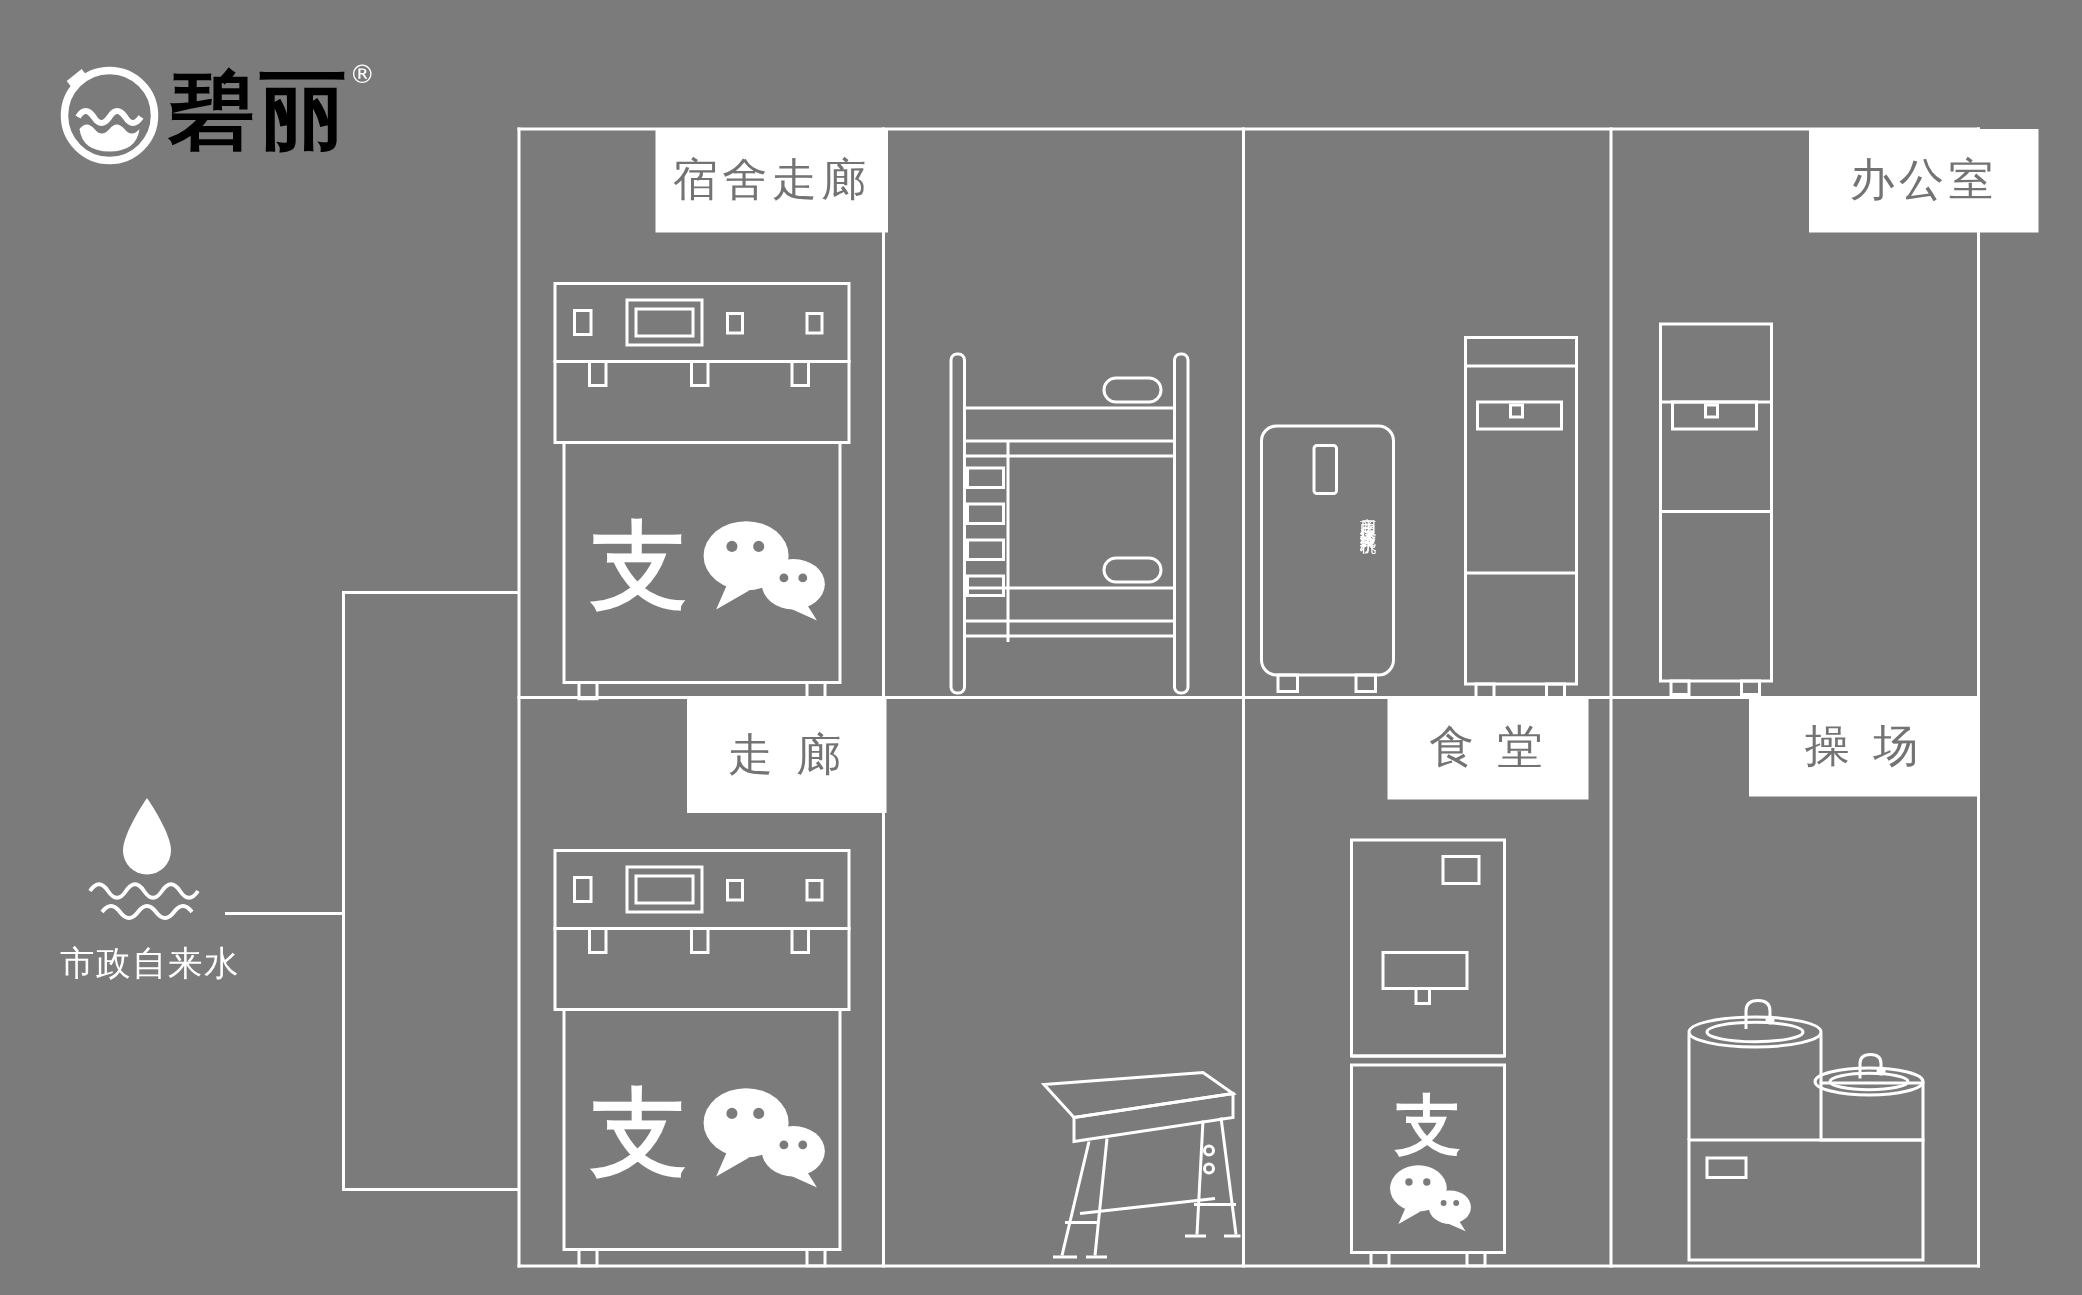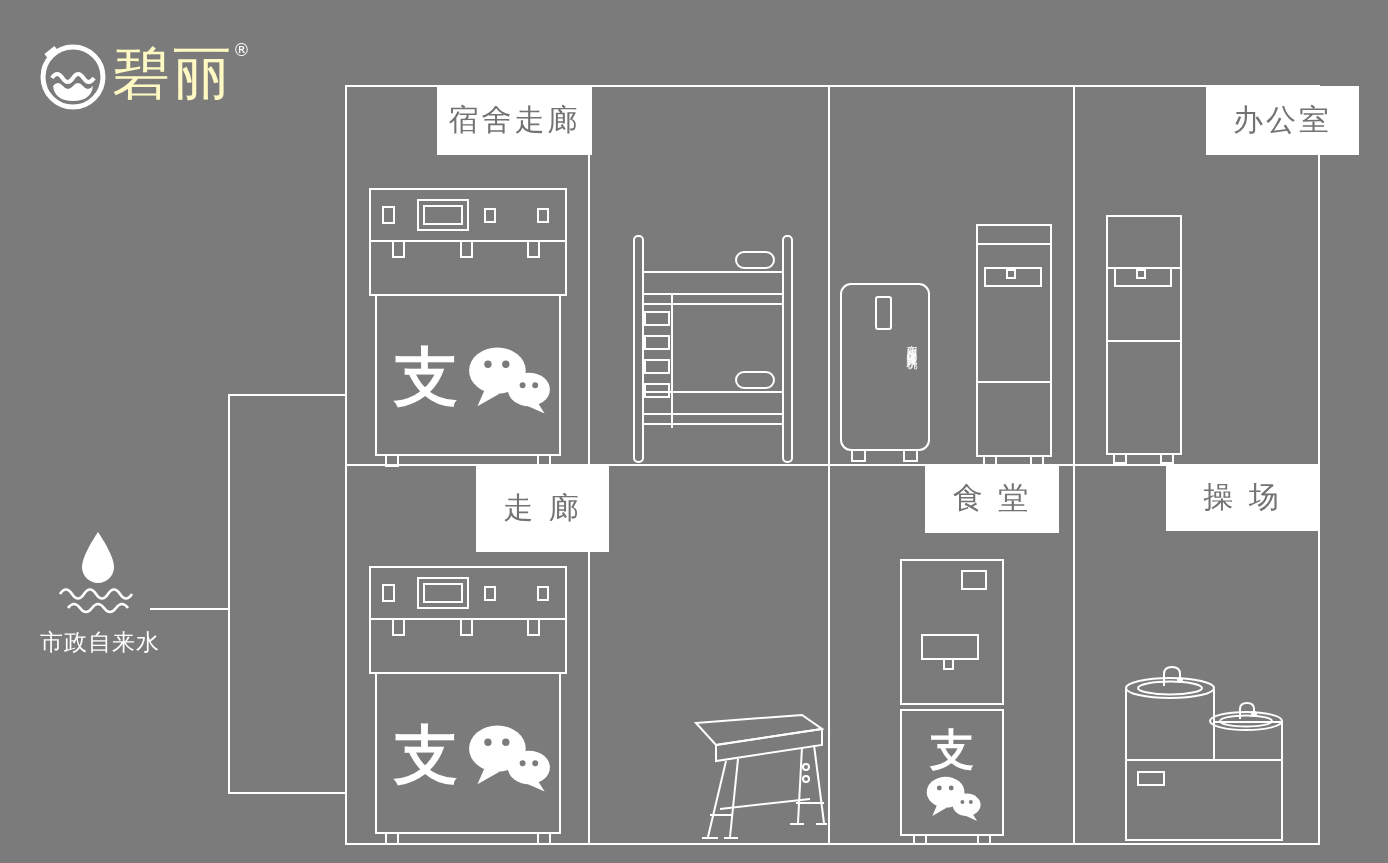--- a/index.html
+++ b/index.html
@@ -3,21 +3,21 @@
 <meta charset="utf-8">
 <style>
   html,body{margin:0;padding:0;background:#7b7b7b;}
   #canvas{position:relative;width:1388px;height:863px;background:#7b7b7b;overflow:hidden;
           font-family:"DejaVu Sans","Liberation Sans",sans-serif;}
   .line{position:absolute;background:#ffffff;z-index:1;}
   .roomlabel{position:absolute;background:#ffffff;color:#737373;display:flex;align-items:center;
              justify-content:center;font-size:30px;letter-spacing:3px;z-index:3;}
   .equip{position:absolute;z-index:2;}
   #logo-icon{position:absolute;left:36px;top:40px;}
-  #brand{position:absolute;left:112px;top:36px;color:#fef9c3;font-size:58px;font-weight:normal;
+  #brand{position:absolute;left:112px;top:36px;color:#000000;font-size:58px;font-weight:bold;
          letter-spacing:3px;line-height:74px;}
   #reg{position:absolute;left:233px;top:40px;color:#ffffff;font-size:17px;}
   #src-icon{position:absolute;left:55px;top:528px;}
   #srclabel{position:absolute;left:40px;top:627px;color:#ffffff;font-size:23px;letter-spacing:1px;}
   #rolabel{position:absolute;left:903px;top:336px;height:115px;color:#ffffff;font-size:11px;
            letter-spacing:2px;writing-mode:vertical-rl;text-orientation:upright;z-index:2;}
 </style>
 </head>
 <body>
 
@@ -63,21 +63,21 @@
   <div class="line" style="left:345px;top:464px;width:975px;height:2px"></div>
   <div class="line" style="left:345px;top:843px;width:975px;height:2px"></div>
   <div class="line" style="left:345px;top:85px;width:2px;height:760px"></div>
   <div class="line" style="left:588px;top:85px;width:2px;height:760px"></div>
   <div class="line" style="left:828px;top:85px;width:2px;height:760px"></div>
   <div class="line" style="left:1073px;top:85px;width:2px;height:760px"></div>
   <div class="line" style="left:1318px;top:85px;width:2px;height:760px"></div>
 
   <div class="roomlabel" style="left:437px;top:86px;width:155px;height:69px">宿舍走廊</div>
   <div class="roomlabel" style="left:1206px;top:86px;width:153px;height:69px">办公室</div>
-  <div class="roomlabel" style="left:476px;top:464px;width:133px;height:88px">走 廊</div>
+  <div class="roomlabel" style="left:458px;top:464px;width:133px;height:78px">走 廊</div>
   <div class="roomlabel" style="left:925px;top:464px;width:134px;height:69px">食 堂</div>
   <div class="roomlabel" style="left:1166px;top:464px;width:153px;height:67px">操 场</div>
 
   <svg class="equip" style="left:368px;top:187px" width="200" height="280" viewBox="0 0 200 280">
     <g stroke="#ffffff" stroke-width="2" fill="none">
       <rect x="2" y="2" width="196" height="52"></rect>
       <rect x="15" y="20" width="11" height="16"></rect>
       <rect x="50" y="13" width="50" height="30"></rect>
       <rect x="56" y="19" width="38" height="18"></rect>
       <rect x="117" y="22" width="10" height="13"></rect>

